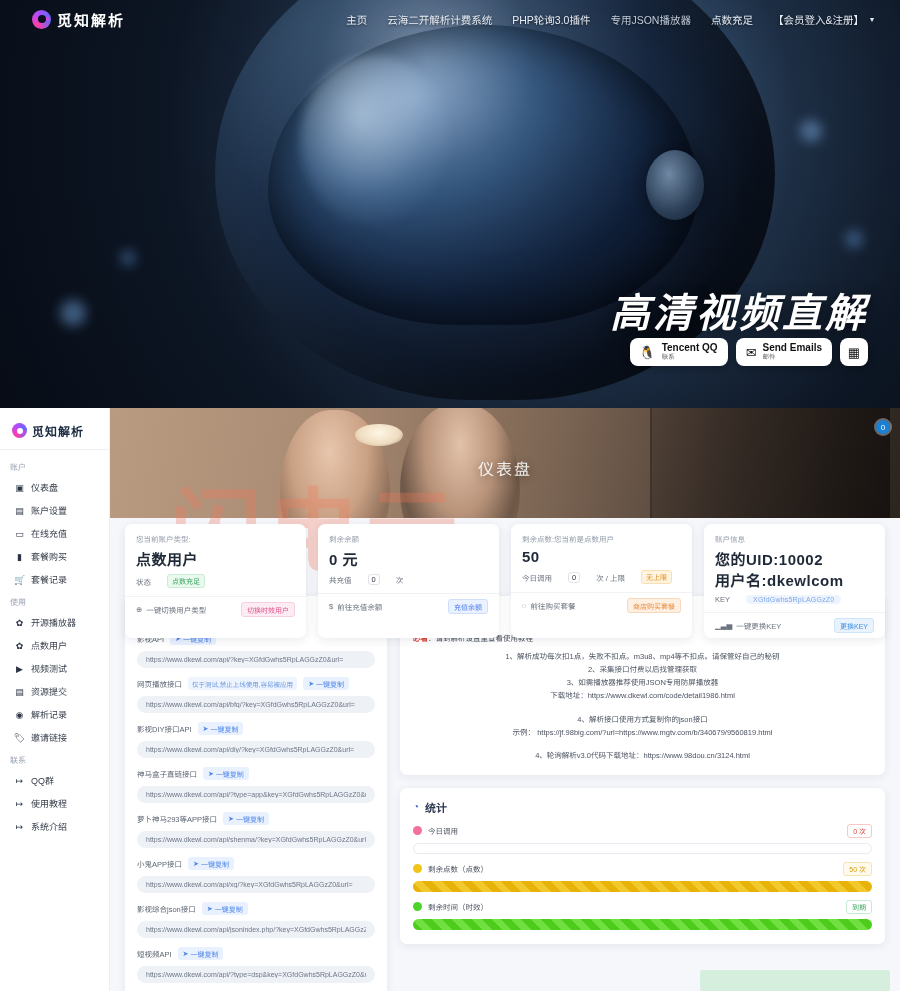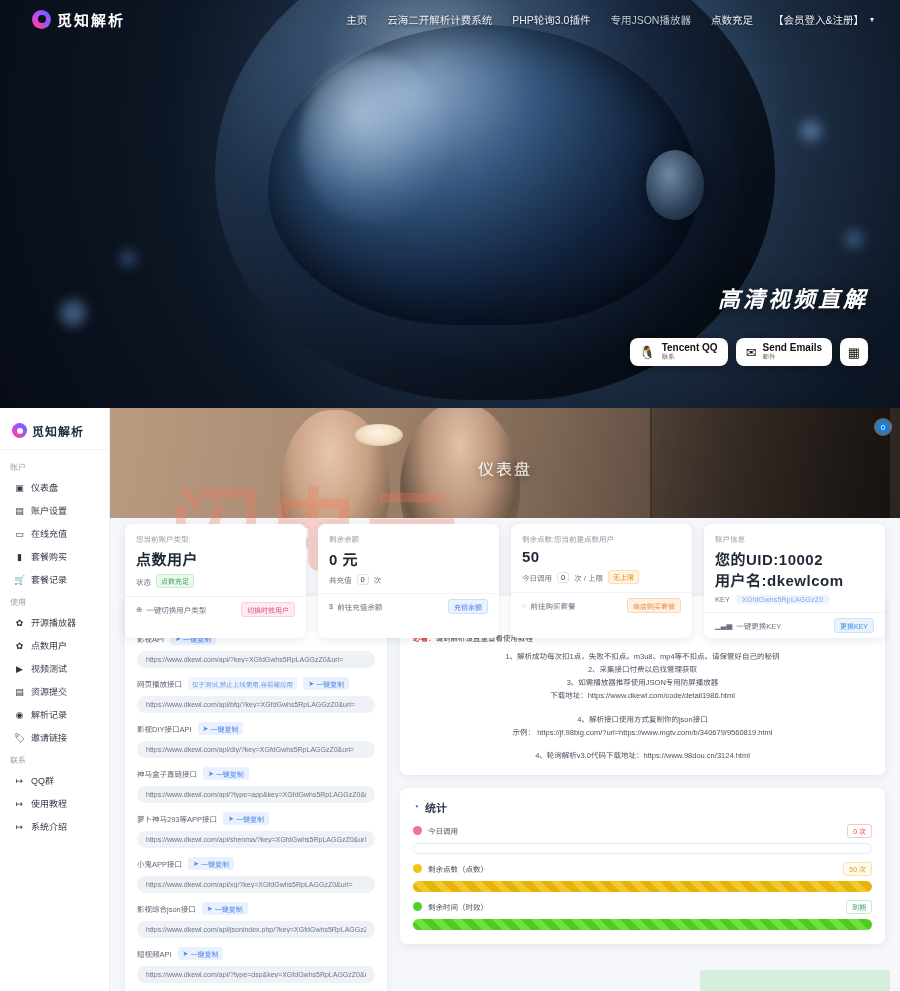--- a/index.html
+++ b/index.html
@@ -77,21 +77,21 @@
   .nav-links { margin-left: auto; margin-right: 26px; display: flex; align-items: center; gap: 20px; }
   .nav-links a {
     color: #e8eef6; font-size: 10.5px; text-decoration: none; white-space: nowrap;
     text-shadow: 0 1px 3px rgba(0,0,0,.6);
   }
   .nav-links a.faded { color: #cfd9e6; opacity: .92; }
   .nav-caret { color: #e8eef6; font-size: 8px; margin-left: -14px; }
 
   .hero-title {
     position: absolute; right: 32px; top: 281px;
-    font-size: 22px; font-weight: 700; color: #fff; letter-spacing: 3px;
+    font-size: 40px; font-weight: 700; color: #fff; letter-spacing: 3px;
     text-shadow: 0 3px 14px rgba(0,0,0,.65);
     font-style: italic;
   }
   .hero-btns { position: absolute; right: 32px; top: 338px; display: flex; gap: 8px; }
   .hb {
     background: #fff; border-radius: 8px; height: 28px; display: flex; align-items: center;
     gap: 6px; padding: 0 10px; box-shadow: 0 2px 8px rgba(0,0,0,.3);
   }
   .hb .t1 { font-size: 10px; font-weight: 700; color: #111; line-height: 1.05; }
   .hb .t2 { font-size: 6.5px; color: #666; line-height: 1.05; }
@@ -152,21 +152,21 @@
     z-index: 5; line-height: 1;
   }
 
   .cards { position: absolute; left: 0; top: 92px; width: 790px; display: flex; gap: 12px; padding: 0 15px; z-index: 6; margin-top: 24px; }
   .card {
     flex: 1; background: #fff; border-radius: 7px; box-shadow: 0 2px 10px rgba(25,40,70,.10); overflow: hidden;
   }
   .card-body { padding: 9px 11px 8px 11px; }
   .c-label { font-size: 7.5px; color: #97a0ad; margin-bottom: 4px; }
   .c-big { font-size: 15px; font-weight: 700; color: #1f2937; margin-bottom: 5px; letter-spacing: .5px; }
-  .c-sub { font-size: 7.5px; color: #6b7380; display: flex; align-items: center; gap: 5px; flex-wrap: wrap; }
+  .c-sub { font-size: 7.5px; color: #6b7380; display: flex; align-items: center; gap: 16px; flex-wrap: wrap; }
   .chip-box { border: 1px solid #dfe3ea; border-radius: 3px; padding: 0 3px; font-size: 7.5px; color: #333; }
   .tag { border-radius: 3px; padding: 1px 4px; font-size: 7px; }
   .tag-green { background: #e9f9ee; color: #3aa55f; border: 1px solid #c8ecd5; }
   .tag-orange { background: #fff4e0; color: #e08c1a; border: 1px solid #fadfb3; }
   .card-foot {
     border-top: 1px solid #f0f2f6; padding: 5px 11px; display: flex; align-items: center;
     justify-content: space-between; font-size: 7.5px; color: #6b7380;
   }
   .card-foot .left { display: flex; align-items: center; gap: 4px; }
   .btn-sm { border-radius: 3px; padding: 1.5px 5px; font-size: 7px; cursor: pointer; }

